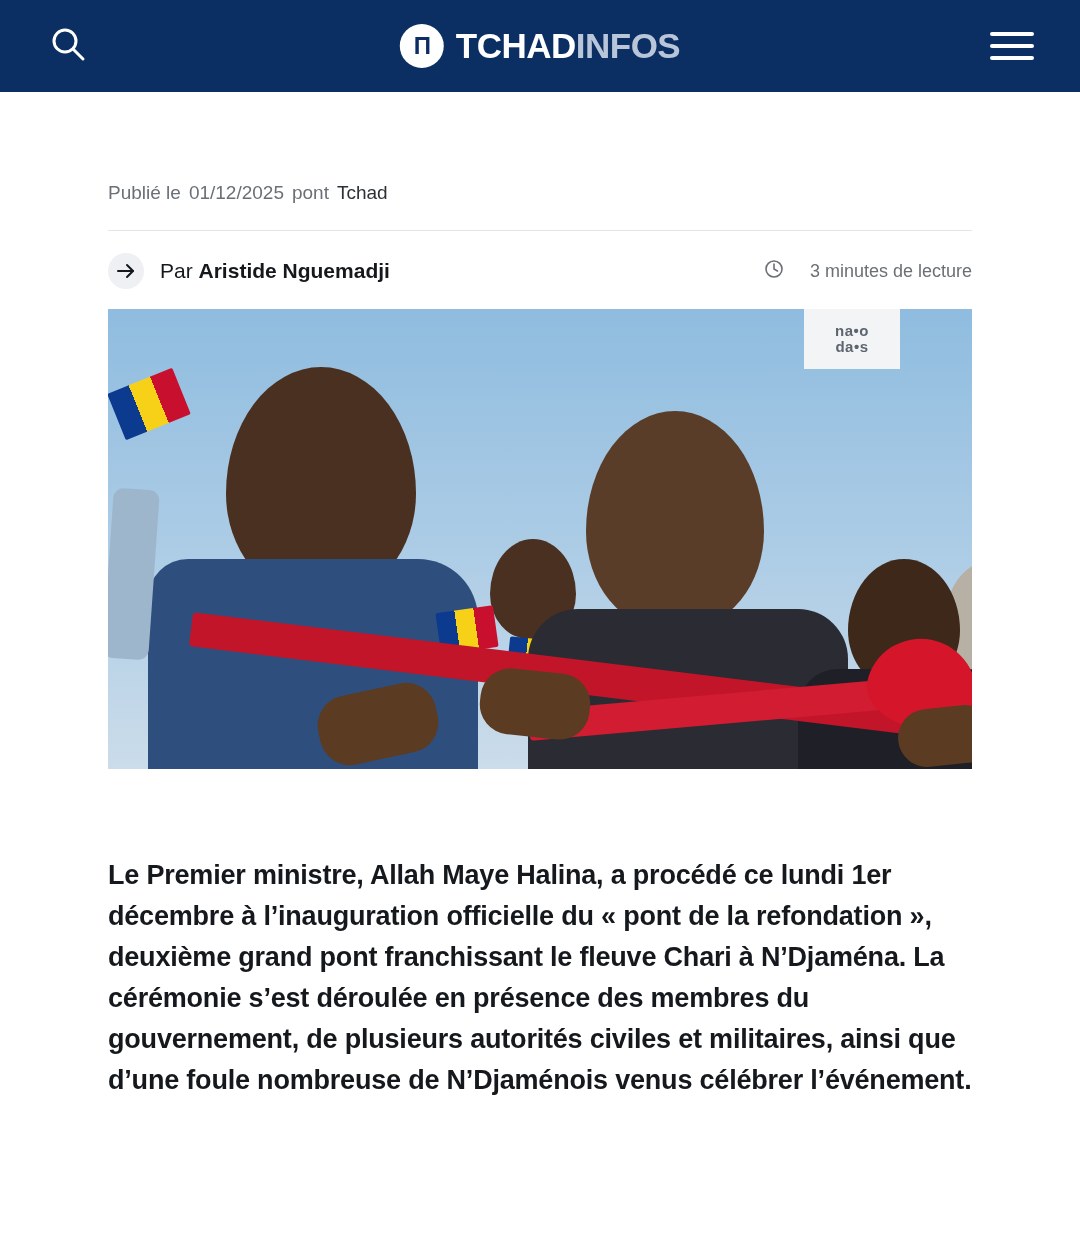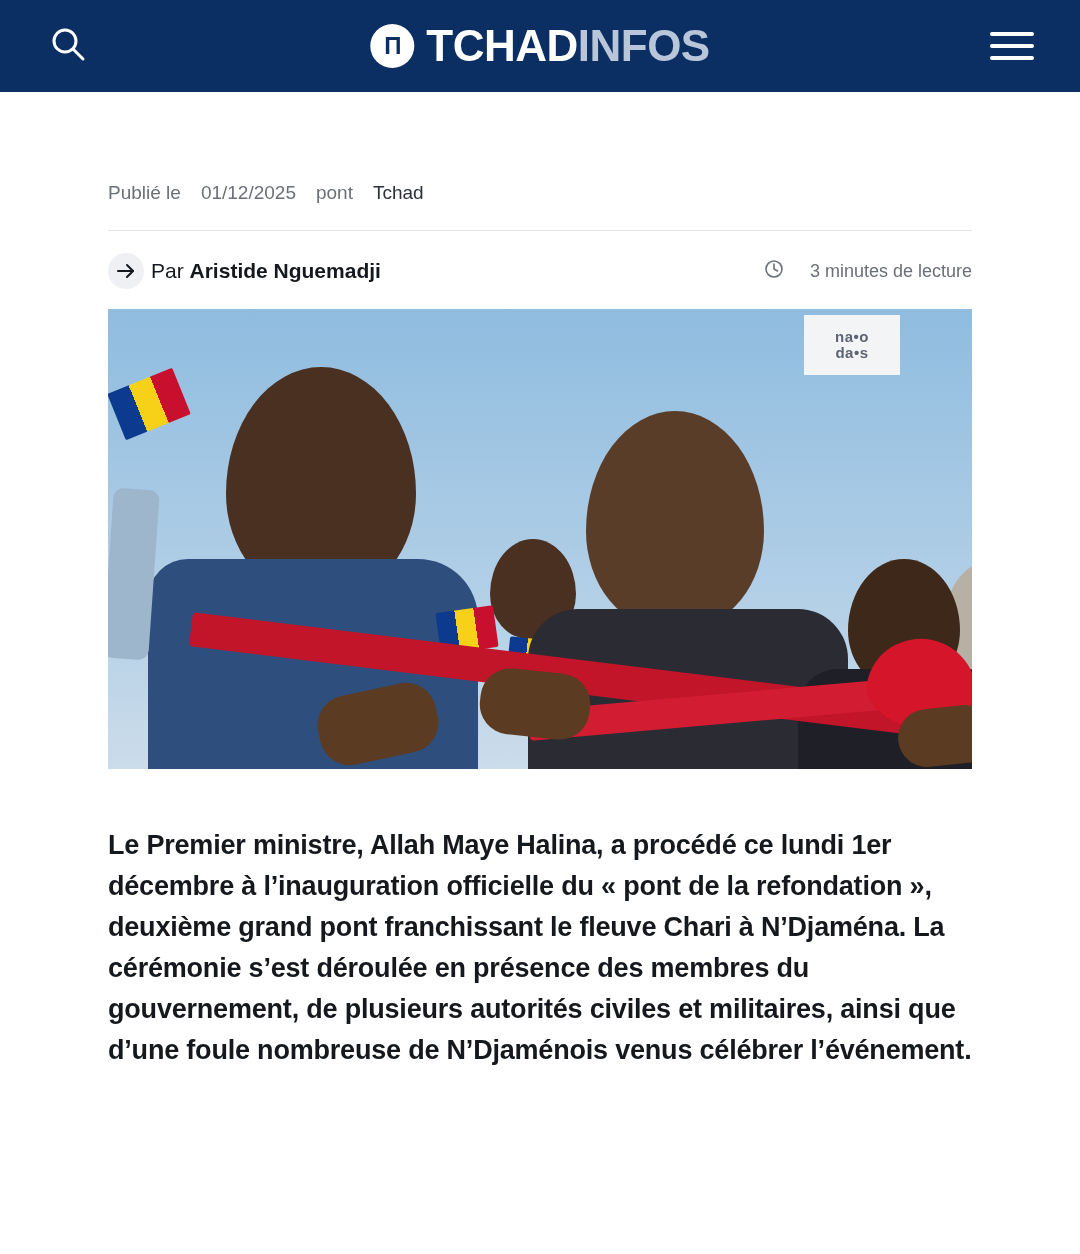--- a/index.html
+++ b/index.html
@@ -53,21 +53,21 @@
     display: flex; align-items: center; justify-content: center;
   }
   .brand-mark .glyph {
     color: #0b2f63;
     font-size: 24px;
     font-weight: bold;
     line-height: 1;
     letter-spacing: -1px;
   }
   .brand-text {
-    font-size: 44px;
+    font-size: 35px;
     font-weight: bold;
     letter-spacing: -0.5px;
     color: #ffffff;
     white-space: nowrap;
   }
   .brand-text .light { color: #b9c6da; font-weight: bold; }
 
   
   .article {
     padding: 56px 108px 0 108px;
@@ -78,40 +78,40 @@
     font-weight: bold;
     color: #15181c;
     letter-spacing: -0.5px;
     max-width: 700px;
   }
   .meta-line {
     margin-top: 34px;
     font-size: 19px;
     color: #6b7077;
     display: flex;
-    gap: 20px;
+    gap: 8px;
     align-items: flex-start;
   }
   .meta-line .cat {
     color: #2b3137;
   }
   .divider {
     margin-top: 26px;
     border-top: 1px solid #e2e4e7;
   }
   .byline-row {
     display: flex;
     align-items: center;
     justify-content: space-between;
     padding: 22px 0 20px 0;
   }
   .byline {
     display: flex;
     align-items: center;
-    gap: 7px;
+    gap: 16px;
   }
   .arrow-circle {
     width: 36px; height: 36px;
     border-radius: 50%;
     background: #eef0f3;
     display: flex; align-items: center; justify-content: center;
     color: #15181c;
     font-size: 18px;
   }
   .byline-text {
@@ -134,21 +134,21 @@
     height: 460px;
     overflow: hidden;
     background: linear-gradient(180deg, #9dc4e4 0%, #bcd7ec 45%, #d7e4ef 100%);
   }
   .sky {
     position: absolute; inset: 0;
     background: linear-gradient(180deg, #8fbcdf 0%, #aecde6 55%, #cbdcea 100%);
   }
   .watermark {
     position: absolute;
-    top: 6px; right: 72px;
+    top: 0; right: 72px;
     width: 96px; height: 60px;
     background: #f3f4f6;
     display: flex; flex-direction: column;
     align-items: center; justify-content: center;
     font-size: 15px; font-weight: bold; color: #5c6570;
     line-height: 1.05;
     letter-spacing: 0.5px;
   }
   
   .flag {
@@ -206,21 +206,21 @@
     position: absolute;
     background: #5b3b22;
     border-radius: 30px;
   }
   .h1 { left: 210px; top: 380px; width: 120px; height: 70px; transform: rotate(-12deg);}
   .h2 { left: 372px; top: 362px; width: 110px; height: 66px; transform: rotate(6deg);}
   .h3 { left: 790px; top: 398px; width: 96px; height: 58px; transform: rotate(-6deg);}
 
   
   .lead {
-    margin-top: 56px;
+    margin-top: 86px;
     font-size: 27px;
     line-height: 1.52;
     font-weight: bold;
     color: #15181c;
     letter-spacing: -0.2px;
   }
 </style>
 </head>
 <body>
 

